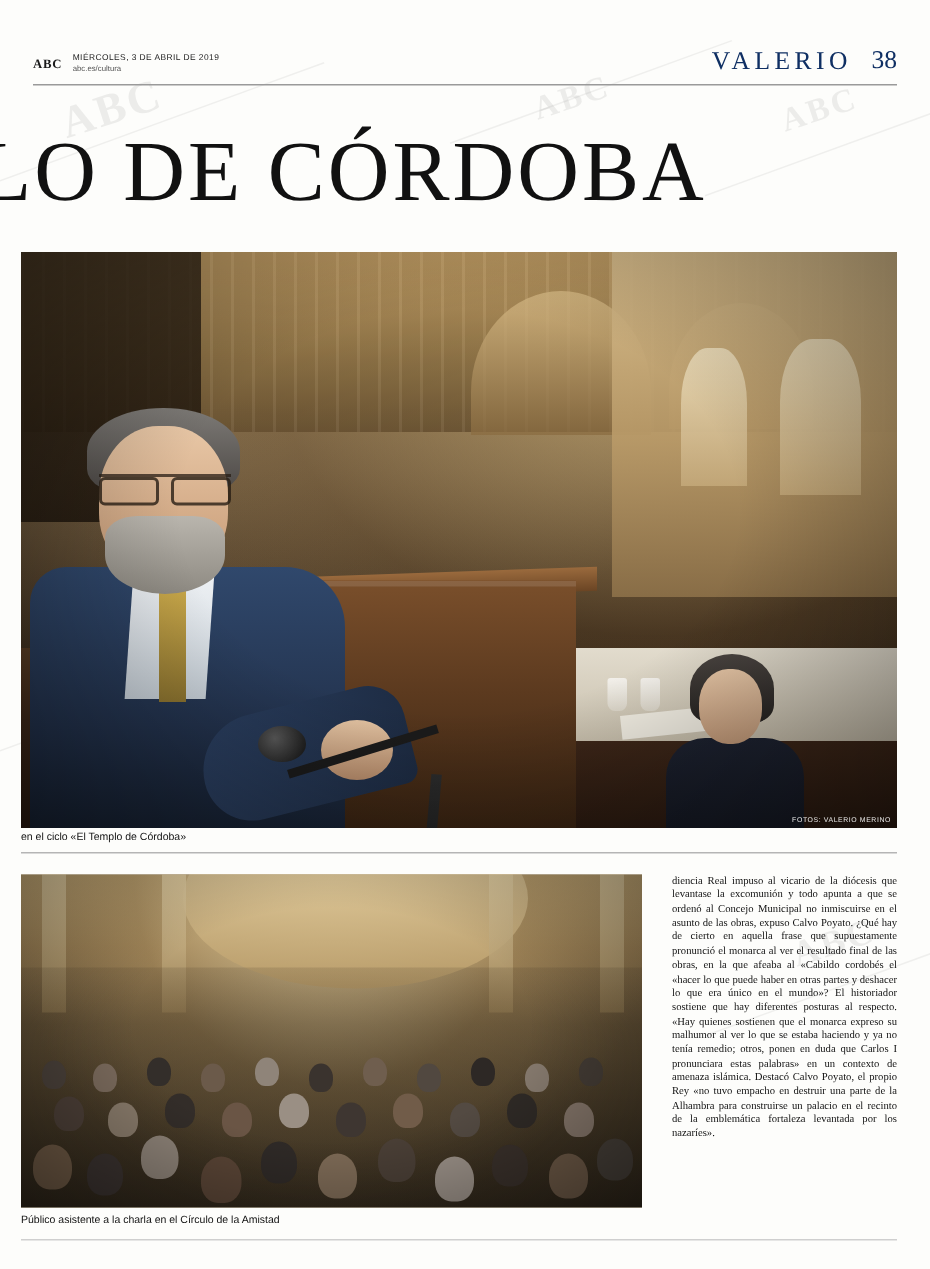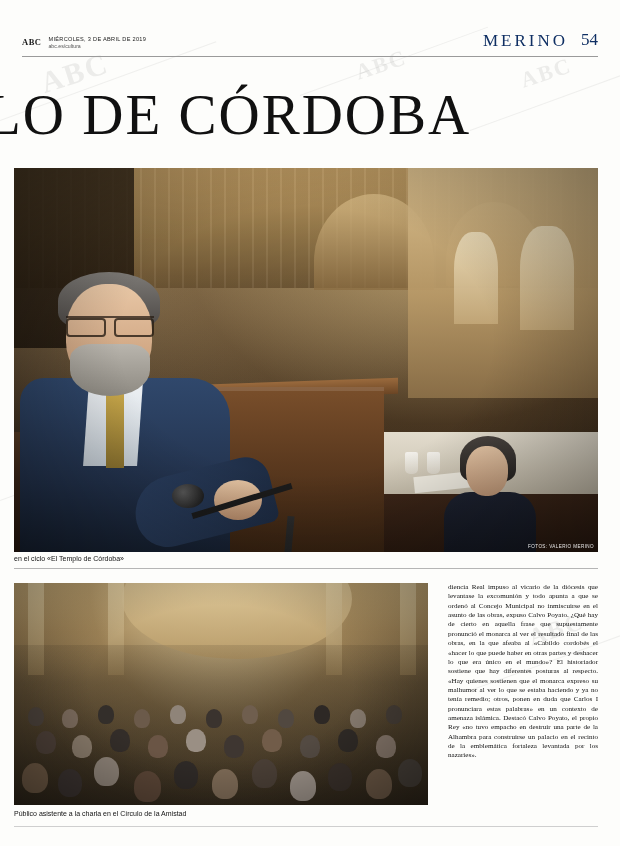--- a/index.html
+++ b/index.html
@@ -349,22 +349,22 @@
   <div class="wm-line" style="left:300px;top:470px;width:210px;transform:rotate(-20deg);"></div>
   <div class="wm-line" style="left:470px;top:690px;width:190px;transform:rotate(-20deg);"></div>
 
   <div class="masthead">
     <div class="mast-abc">ABC</div>
     <div class="mast-meta">
       <div class="mast-date">MIÉRCOLES, 3 DE ABRIL DE 2019</div>
       <div class="mast-url">abc.es/cultura</div>
     </div>
   </div>
-  <div class="section-title">MERINO</div>
-  <div class="page-number">54</div>
+  <div class="section-title">VALERIO</div>
+  <div class="page-number">38</div>
   <div class="rule-top"></div>
 
   <div class="headline">LO DE CÓRDOBA</div>
 
   <div class="photo-main">
     <div class="pm-bg"></div>
     <div class="pm-ceiling"></div>
     <div class="pm-arch" style="left:300px;top:26px;width:120px;height:96px;"></div>
     <div class="pm-arch" style="left:432px;top:34px;width:96px;height:84px;"></div>
     <div class="pm-wall-right"></div>

